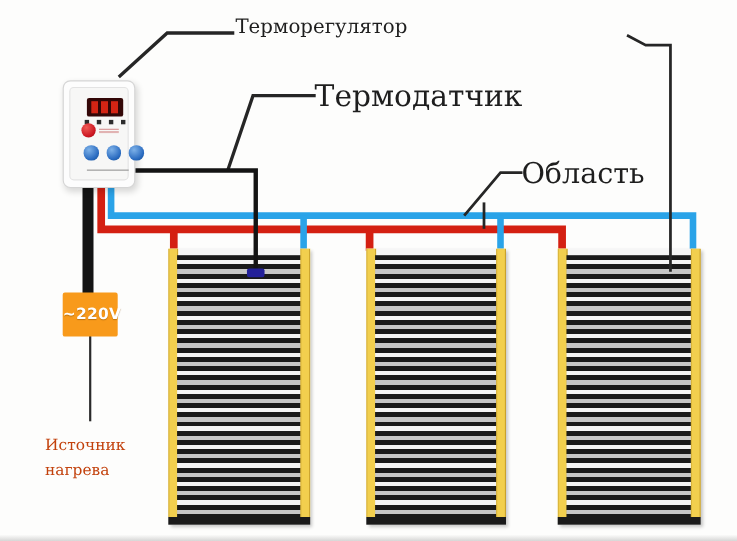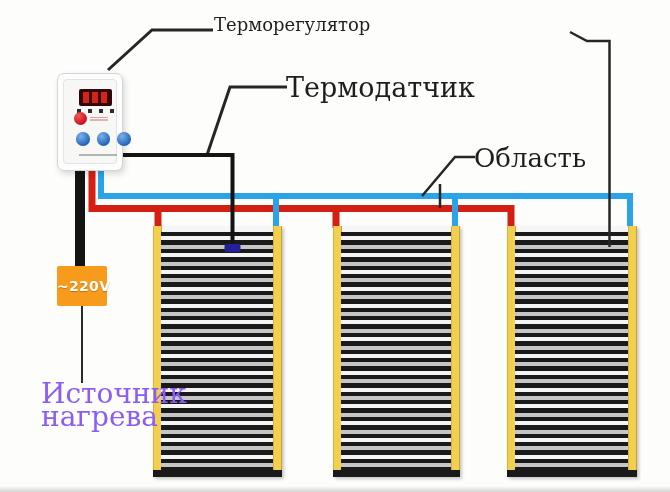--- a/index.html
+++ b/index.html
@@ -95,21 +95,21 @@
     font-weight:bold;font-size:14px;color:var(--voltage-text);
     text-shadow:0 1px 1px rgba(120,70,0,.45);letter-spacing:.3px;
   }
 
   
   .lbl{position:absolute;z-index:5;color:var(--label-text);white-space:nowrap;}
   #lbl-thermostat{left:214px;top:14px;font-size:18px;}
   #lbl-sensor{left:286px;top:72px;font-size:27px;}
   #lbl-area{left:507px;top:4px;font-size:25px;line-height:28px;}
   #lbl-wires{left:474px;top:143px;font-size:26px;}
-  #lbl-source{left:41px;top:382px;font-size:28px;line-height:23px;color:#8b5cf6;}
+  #lbl-source{left:41px;top:394px;font-size:14px;line-height:23px;color:#c2410c;}
 
   
   #scan-edge{
     position:absolute;left:0;right:0;bottom:0;height:6px;z-index:6;
     background:linear-gradient(180deg, rgba(120,120,120,0), rgba(120,120,120,.30));
   }
 </style>
 </head>
 <body>
 

